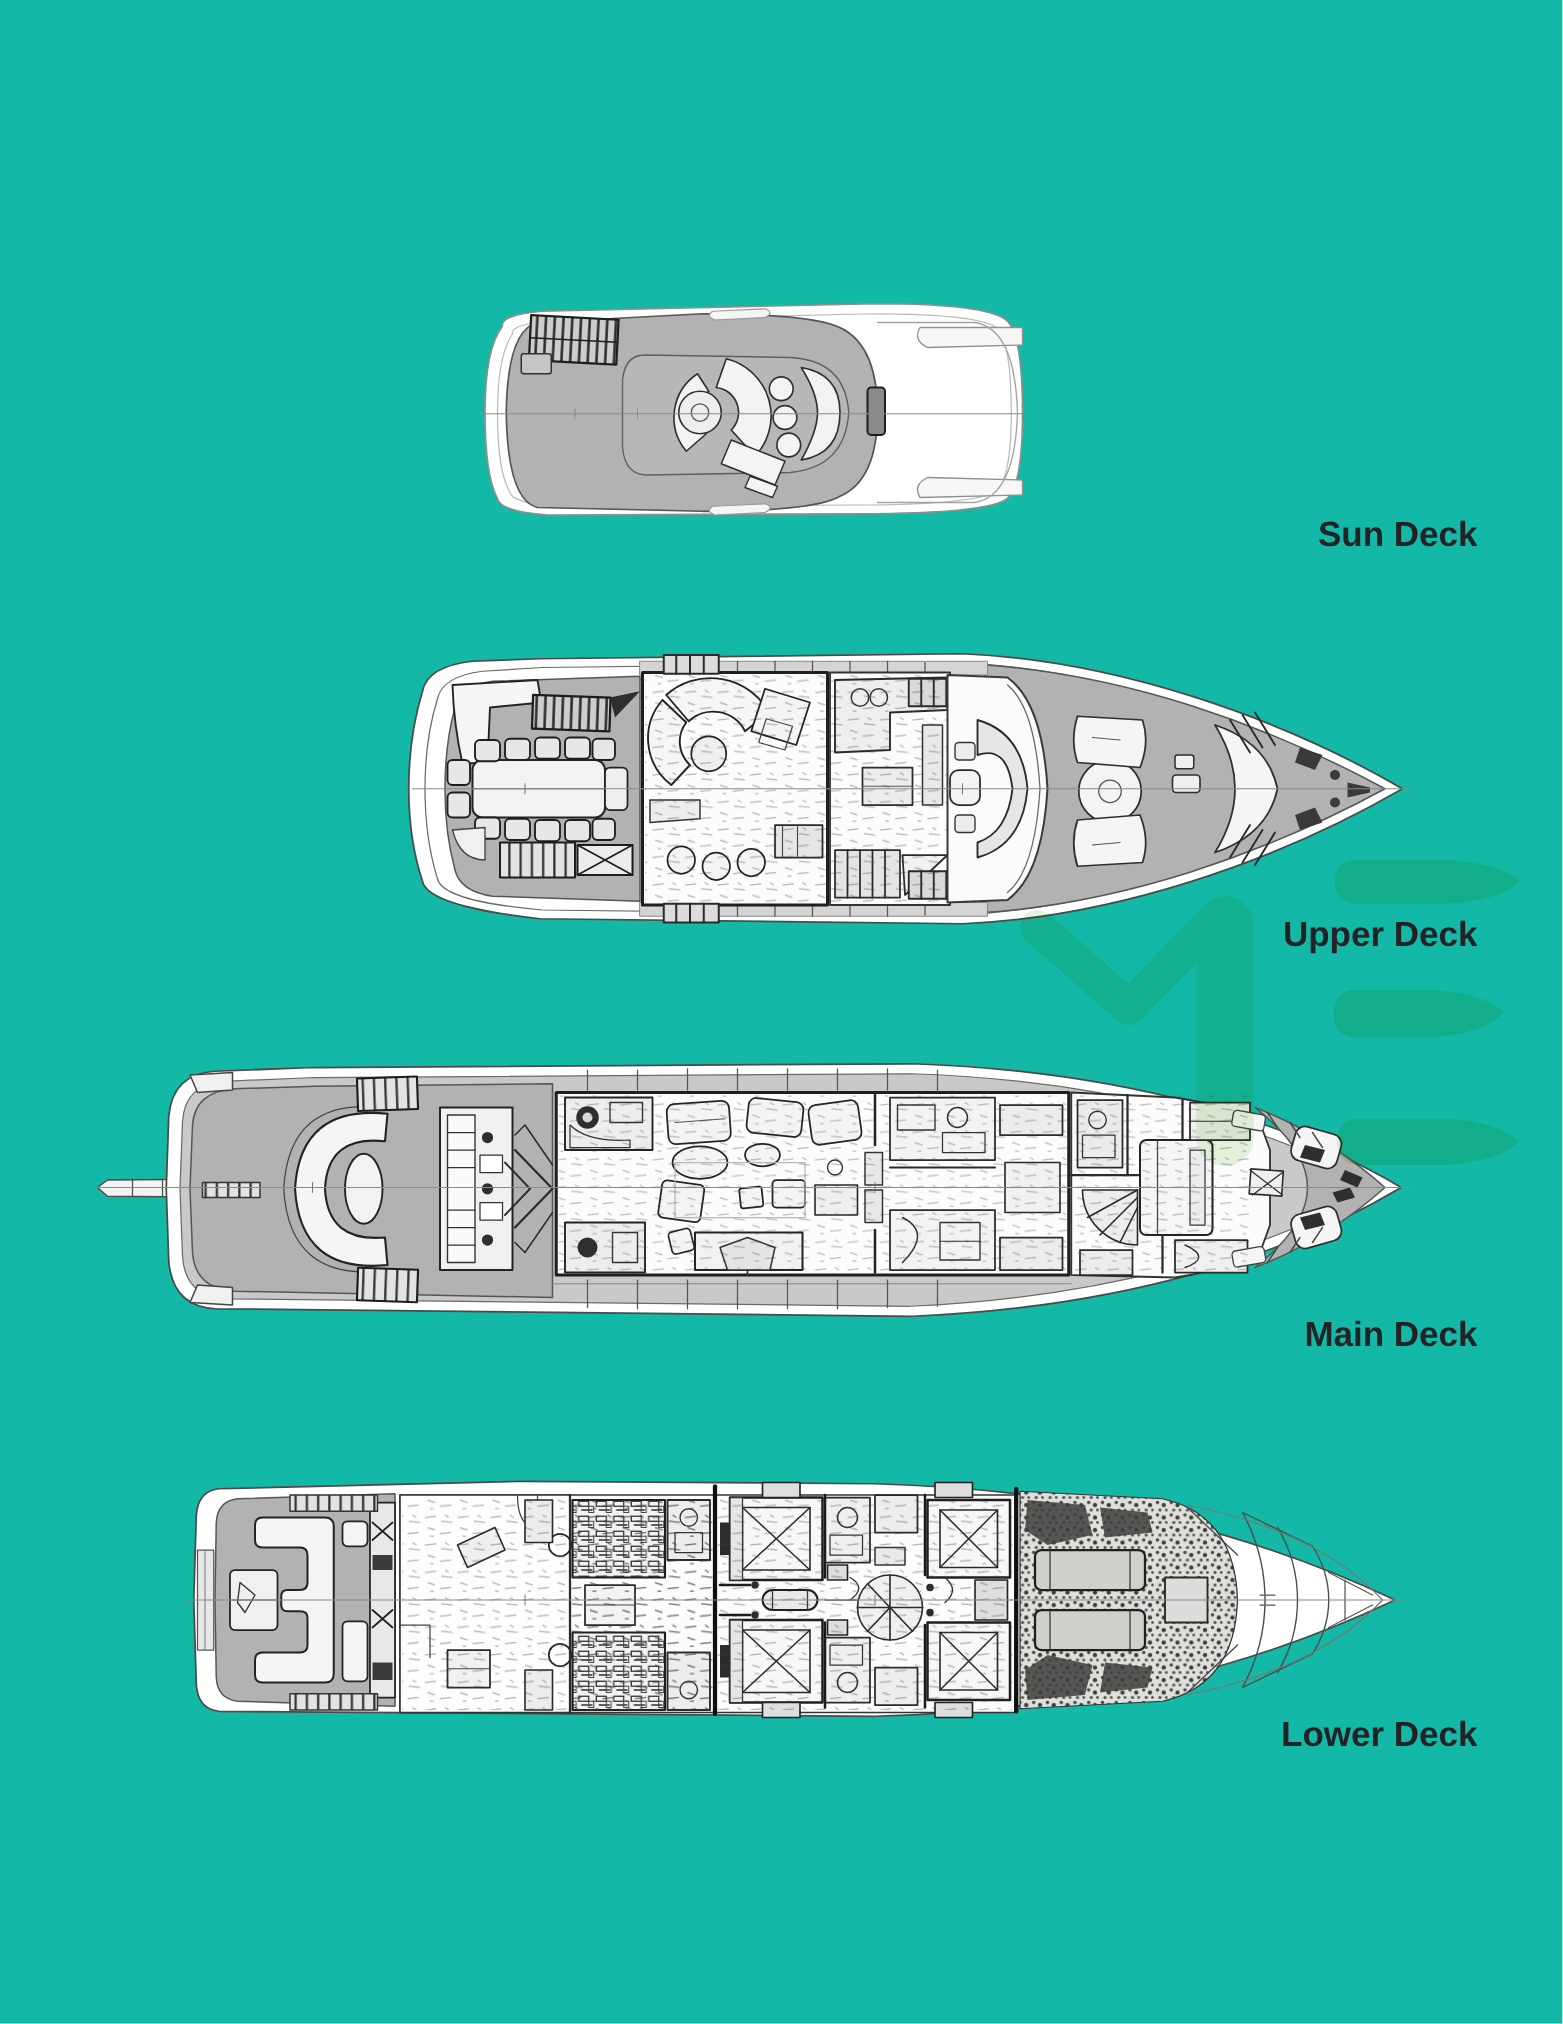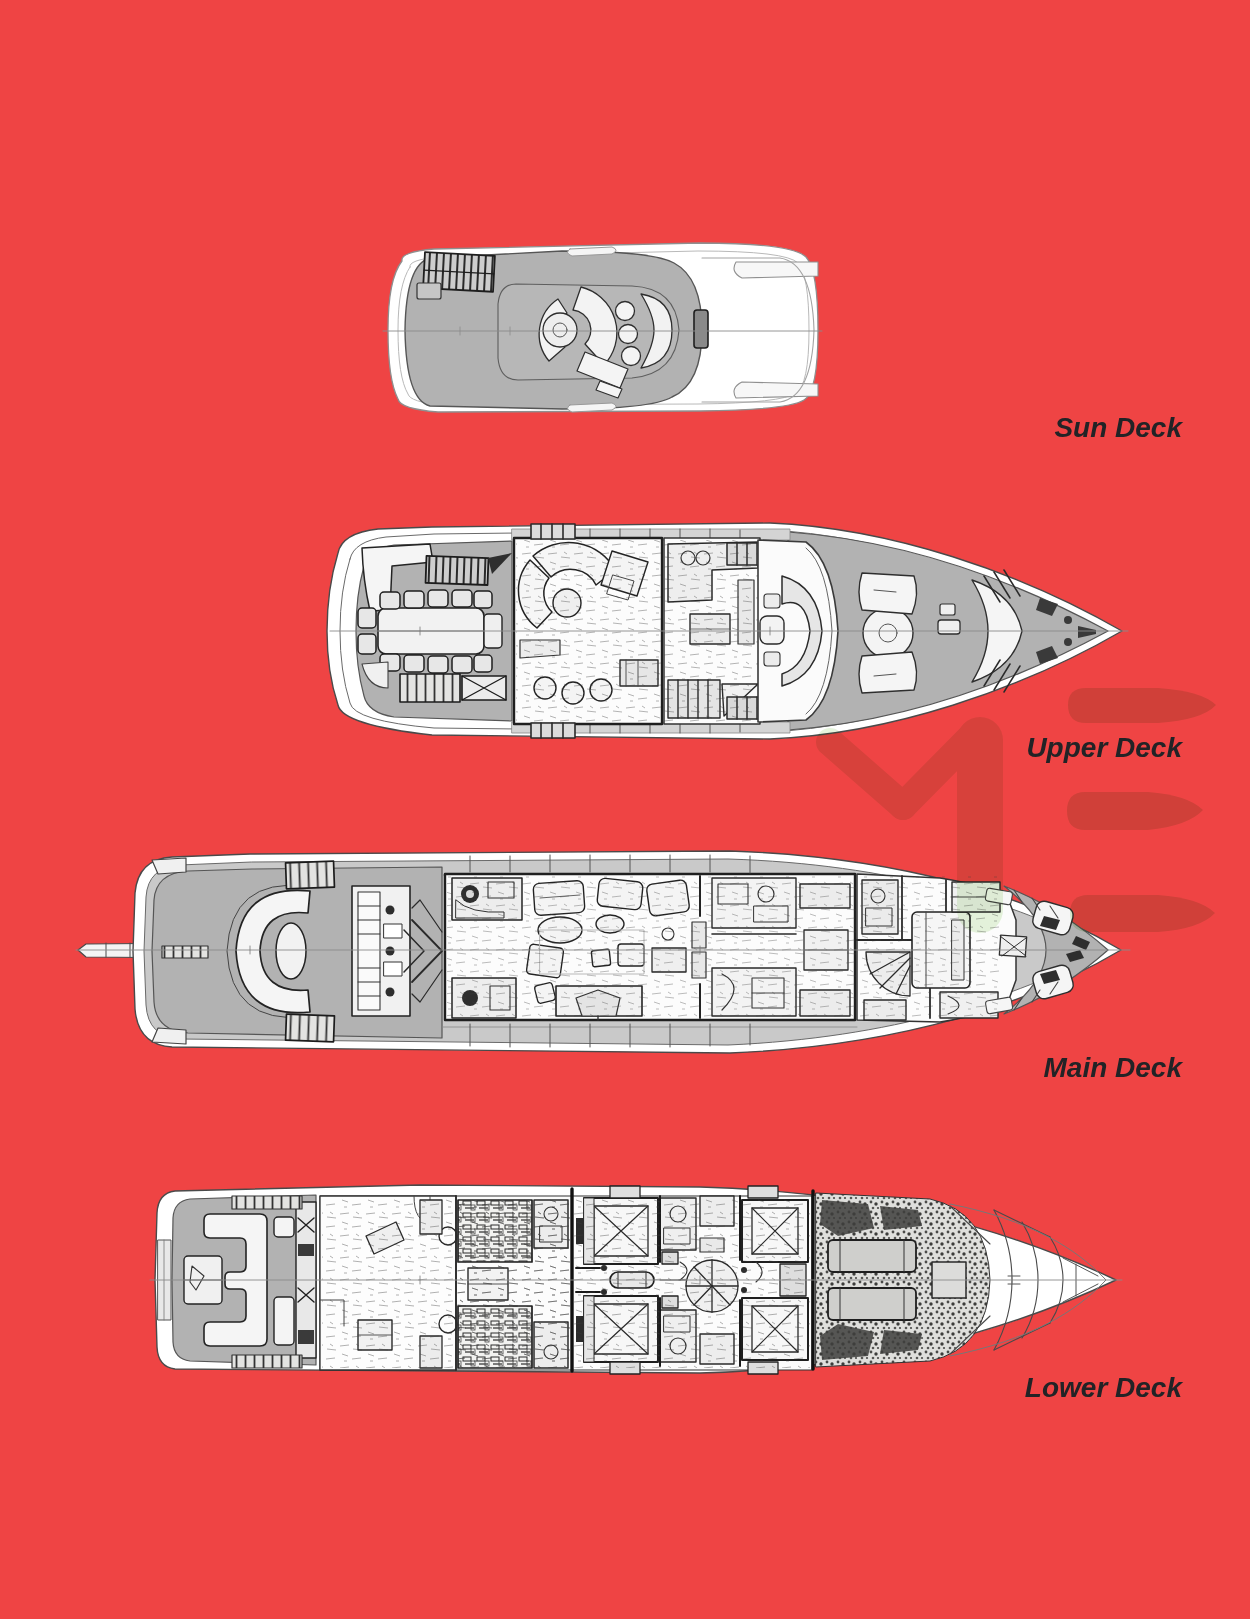--- a/index.html
+++ b/index.html
@@ -1,16 +1,16 @@
 <!DOCTYPE html>
 <html><head>
 <meta charset="utf-8">
 <style>
   html,body{margin:0;padding:0;background:#fdfdfd;}
-  #page{position:relative;width:1250px;height:1619px;background:#ef4444;overflow:hidden;font-family:"Liberation Sans",sans-serif;font-style:italic;}
+  #page{position:relative;width:1250px;height:1619px;background:#14b8a6;overflow:hidden;font-family:"Liberation Sans",sans-serif;}
   svg{position:absolute;top:0;left:0;}
   .lbl{font-family:"Liberation Sans",sans-serif;font-weight:bold;fill:#222326;font-size:28px;}
   .wm{mix-blend-mode:multiply;}
 </style>
 </head>
 <body>
 <div id="page">
 <svg width="1250" height="1619" viewBox="0 0 1250 1619">
 <defs>
   <pattern id="hatchV" width="7" height="7" patternUnits="userSpaceOnUse">

